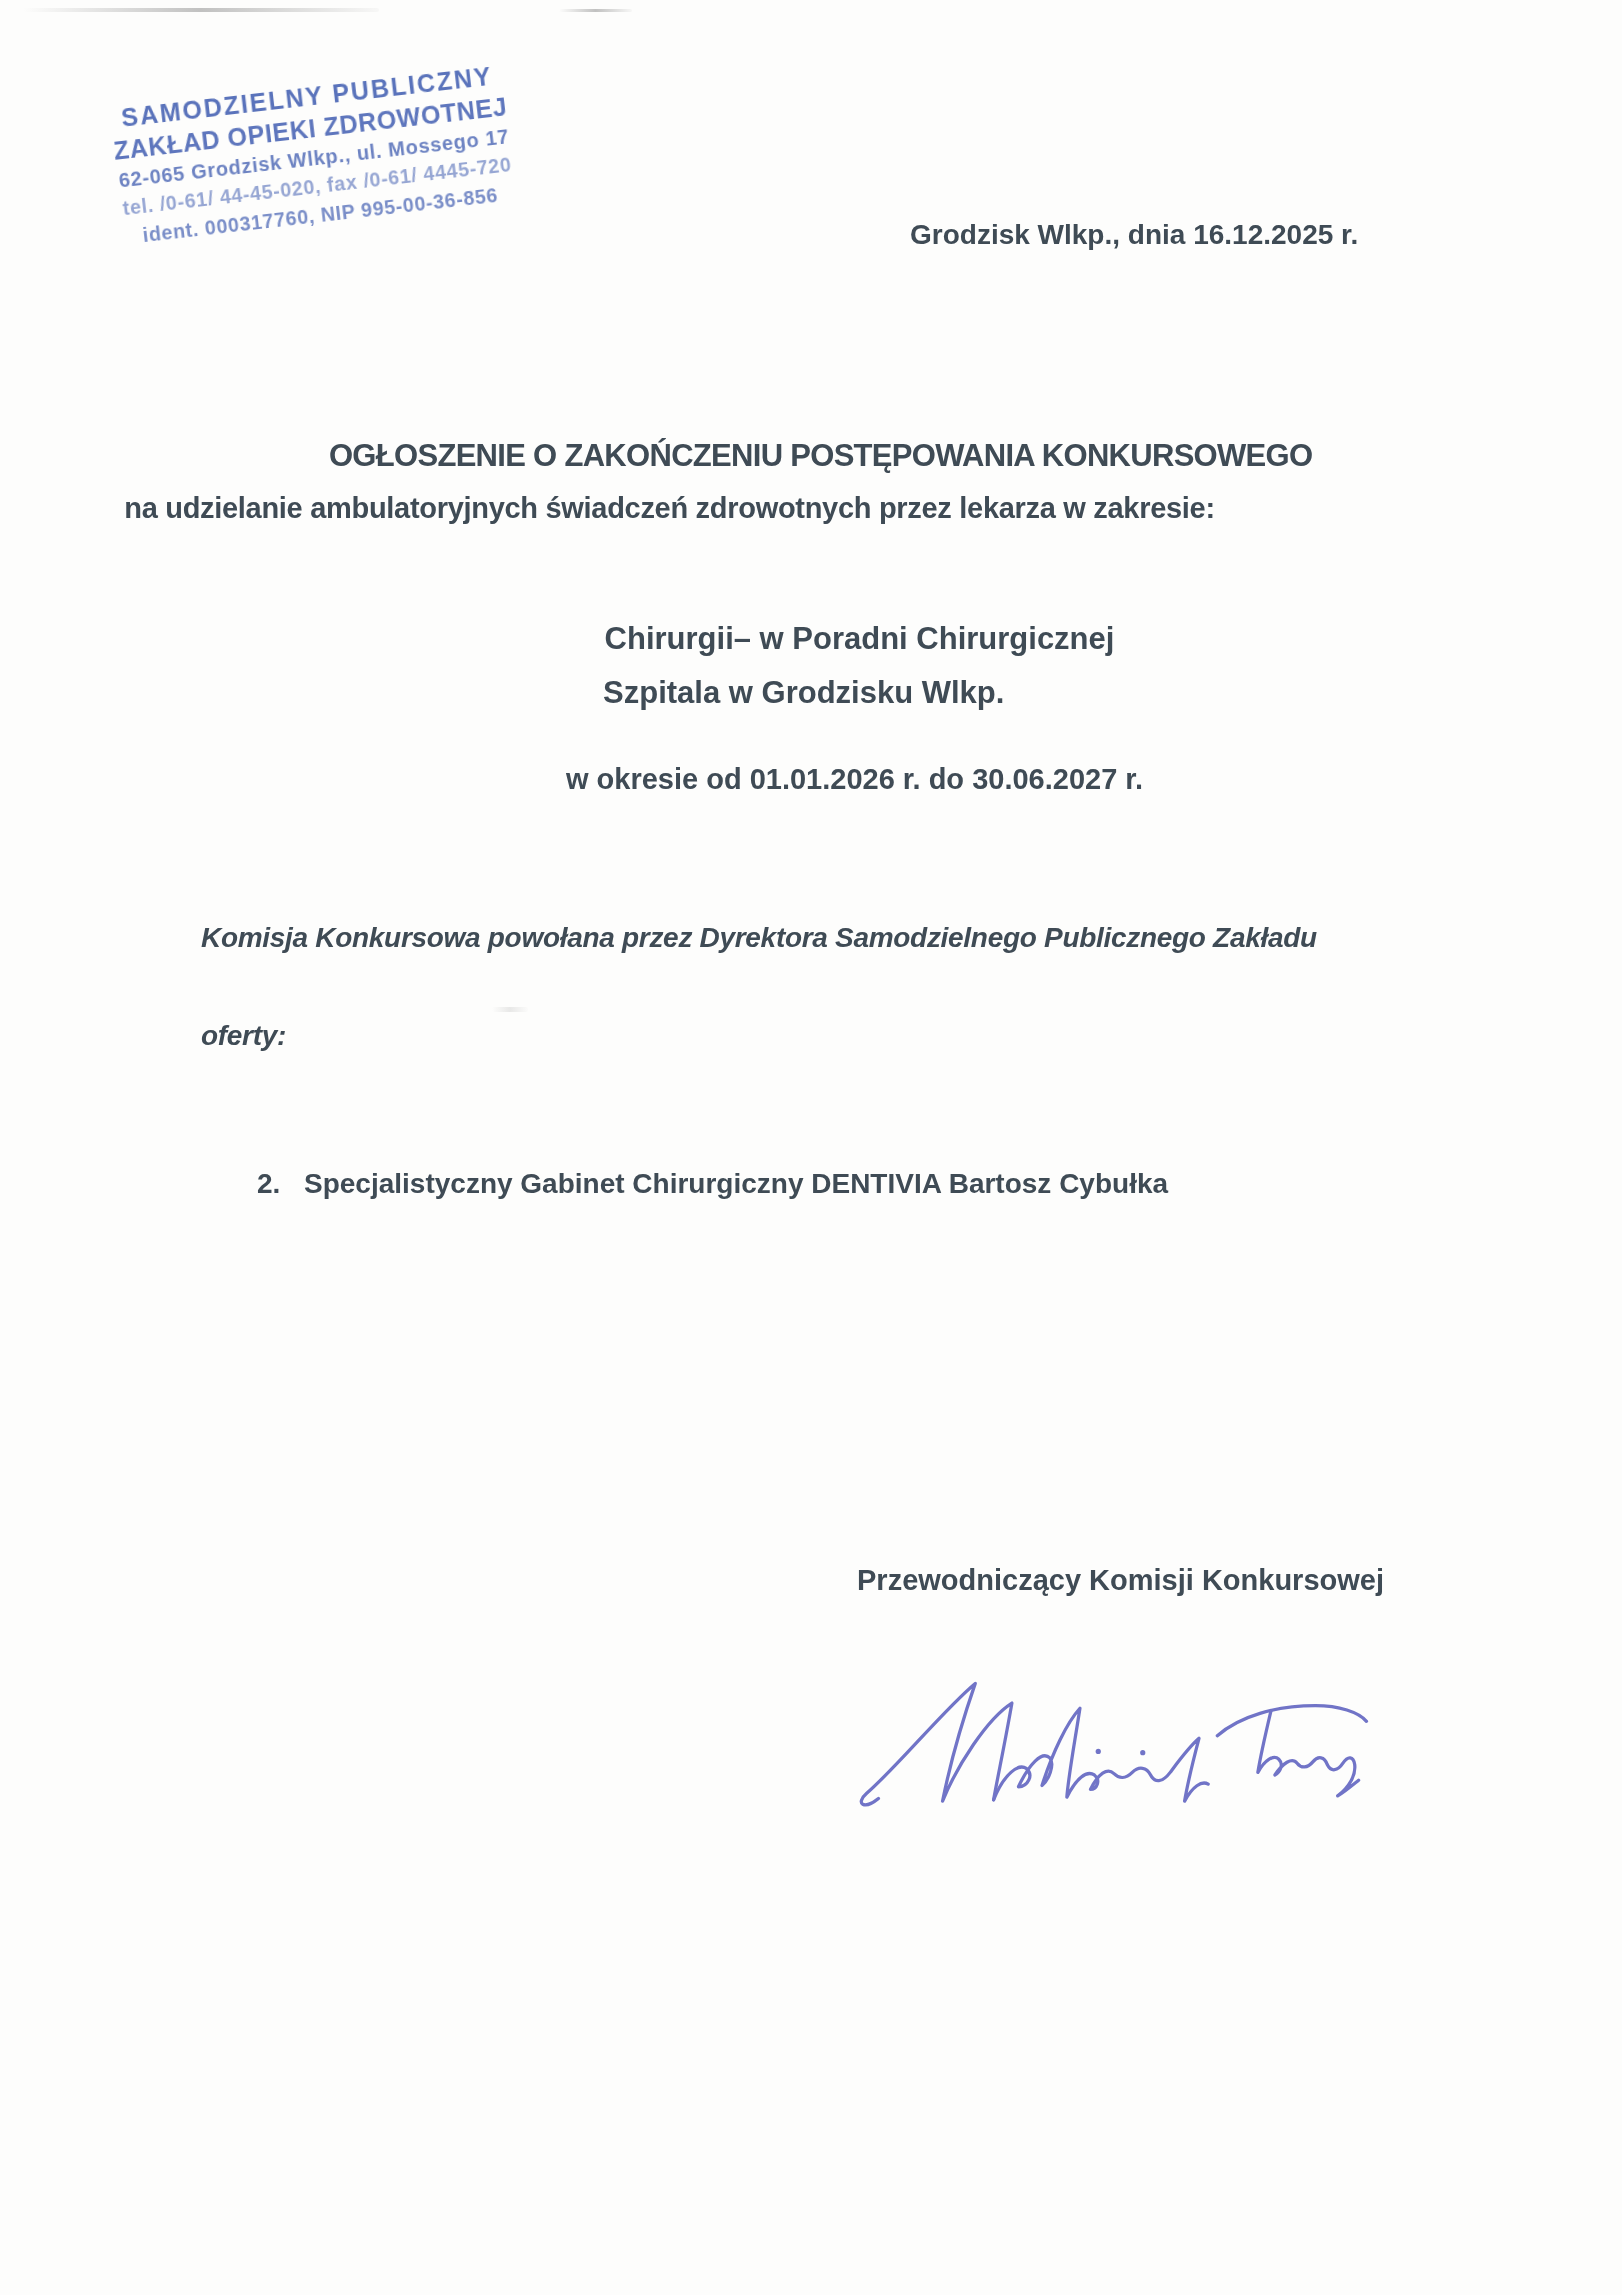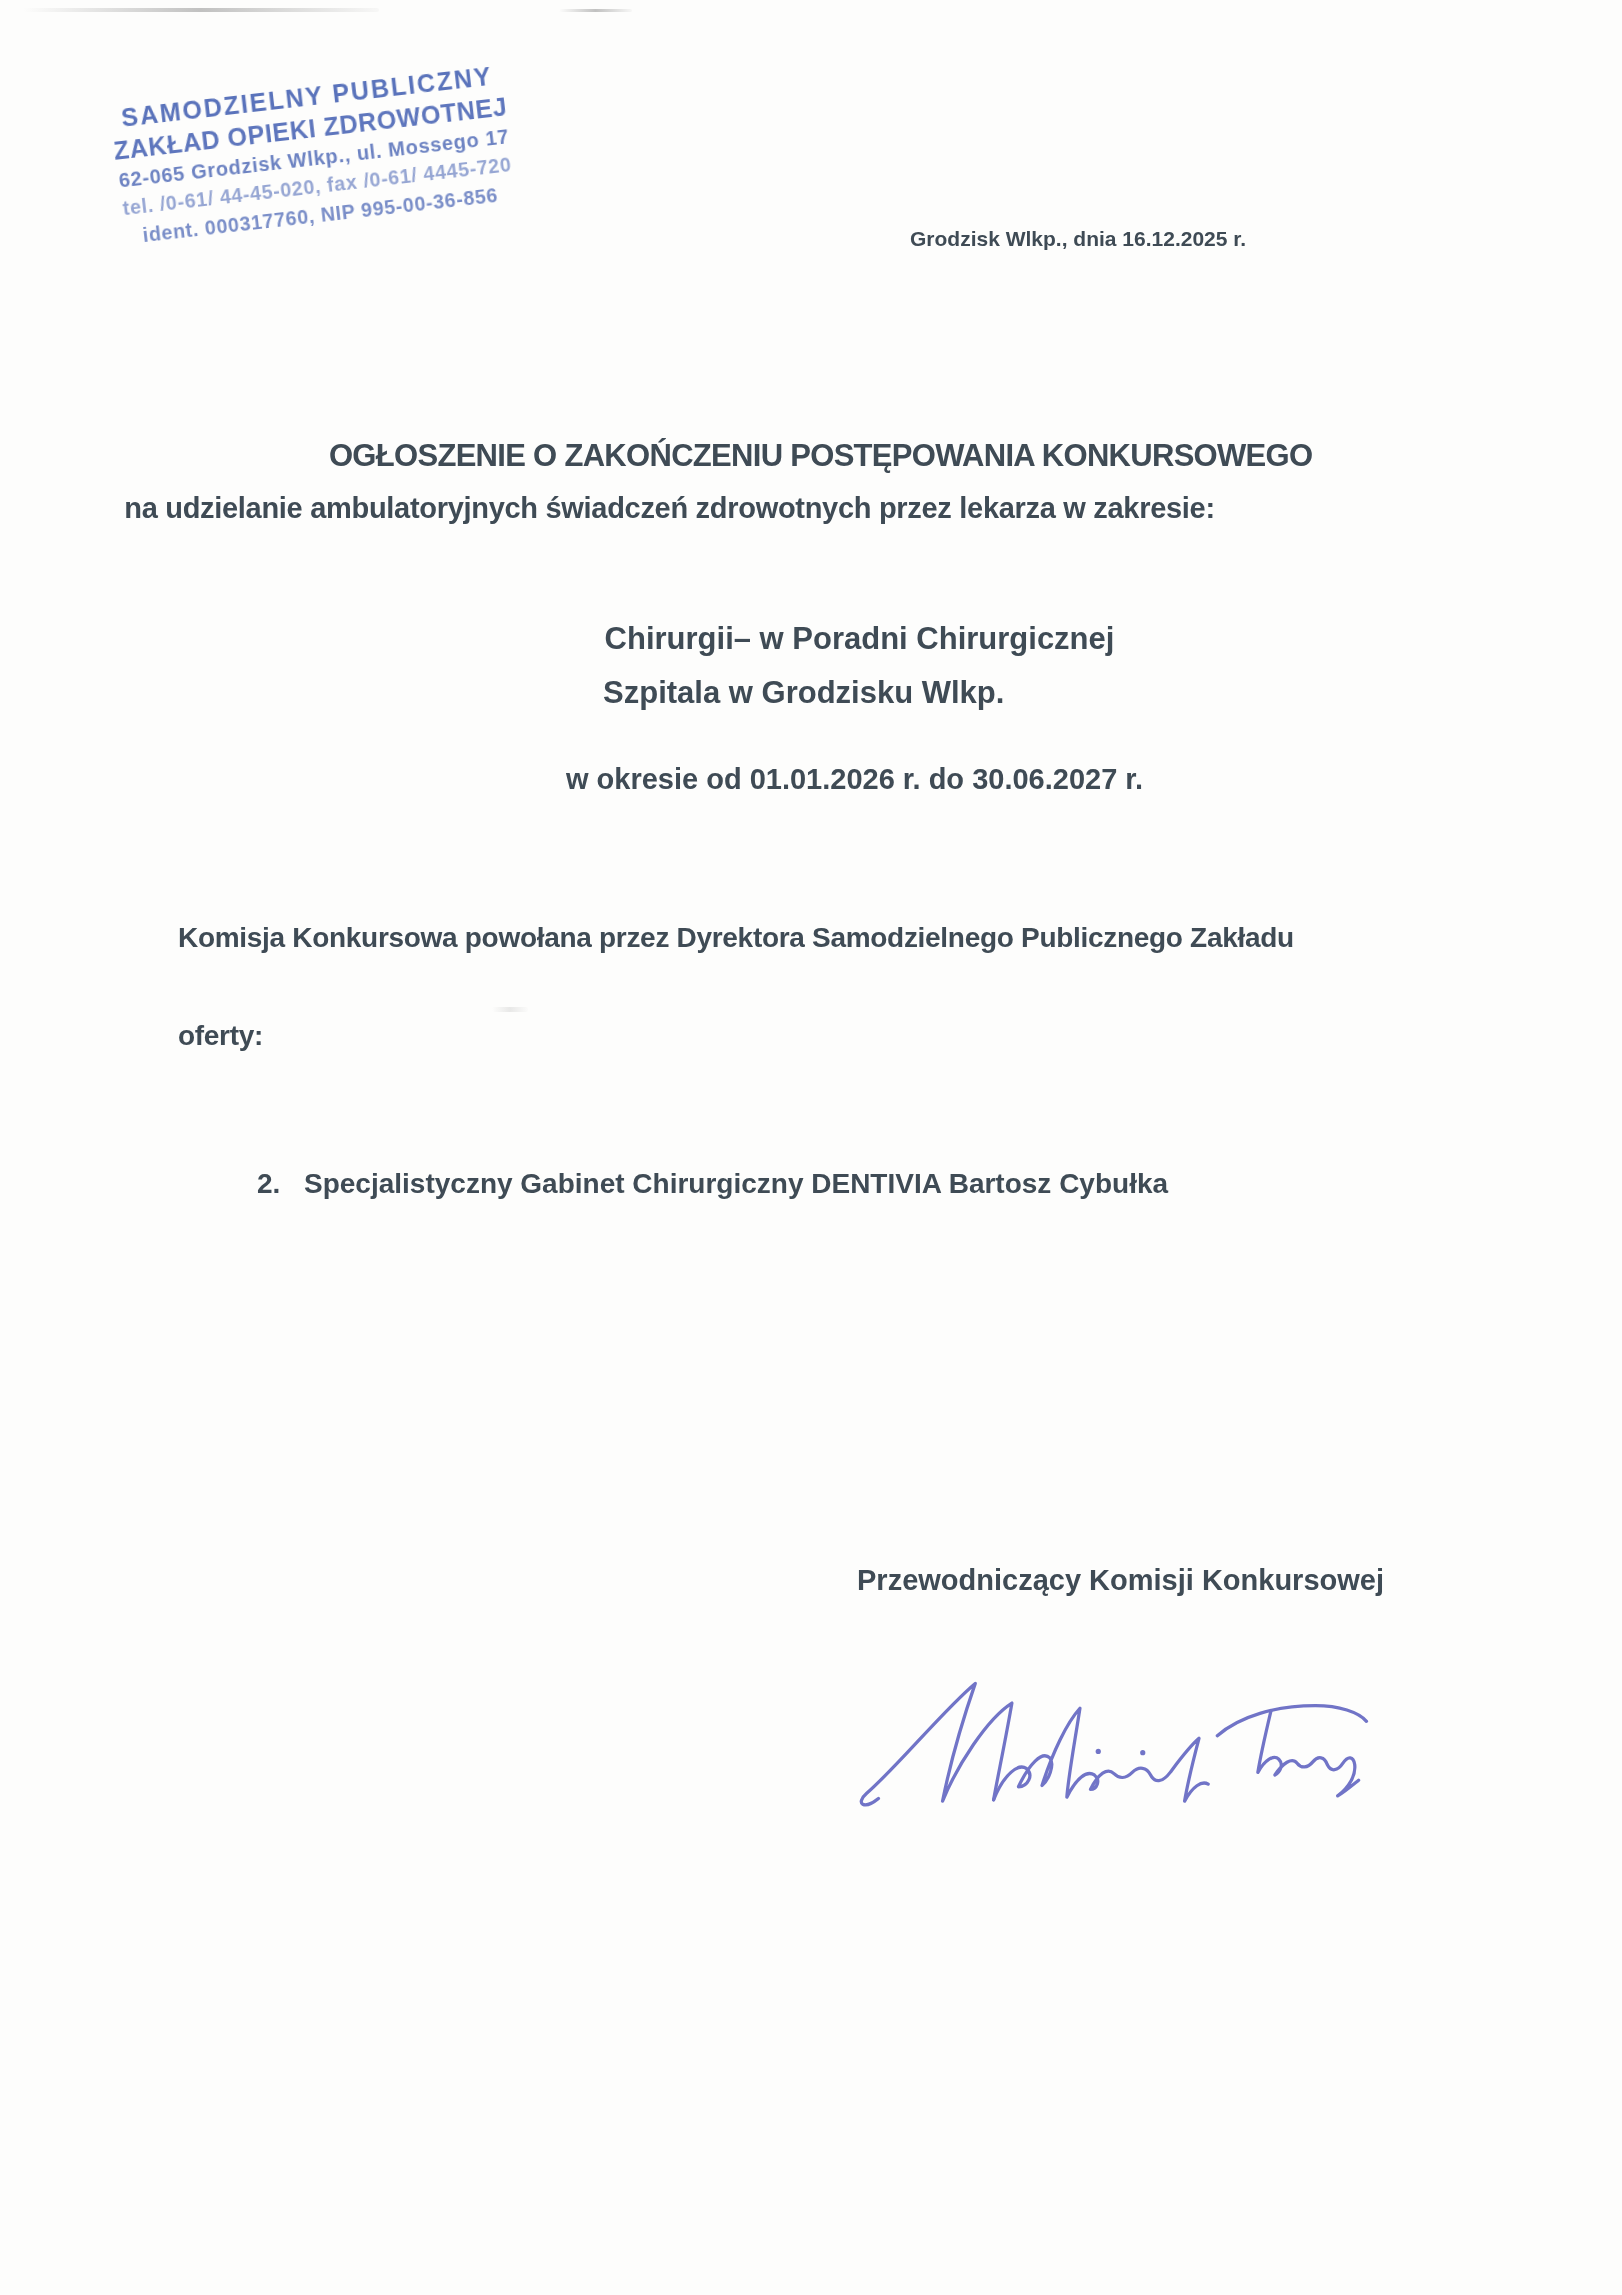--- a/index.html
+++ b/index.html
@@ -21,27 +21,27 @@
     transform:rotate(-6.5deg);transform-origin:left top;
     color:#4d68b6;text-align:center;
     filter:blur(0.4px);
   }
   .stamp .s1{font-size:25px;letter-spacing:2px;line-height:33px;opacity:.92;}
   .stamp .s2{font-size:25px;letter-spacing:0.7px;line-height:31px;opacity:.9;}
   .stamp .s3{font-size:20px;letter-spacing:0.7px;line-height:29px;opacity:.82;}
   .stamp .s4{font-size:19.6px;letter-spacing:0.7px;line-height:27.5px;opacity:.58;}
   .stamp .s5{font-size:19.6px;letter-spacing:0.7px;line-height:29px;opacity:.74;}
   
-  .date-line{top:227px;left:910px;font-size:21px;}
+  .date-line{top:219px;left:910px;font-size:28px;}
   .doc-title{top:438px;left:9.2px;width:1623px;text-align:center;font-size:31px;letter-spacing:-0.7px;}
   .doc-subtitle{top:492px;left:0;width:1339px;text-align:center;font-size:29px;letter-spacing:-0.3px;}
   .subject-1{top:621px;left:48px;width:1623px;text-align:center;font-size:31px;}
   .subject-2{top:675px;left:-7.8px;width:1623px;text-align:center;font-size:31px;}
   .period-line{top:763px;left:43px;width:1623px;text-align:center;font-size:29px;}
-  .body-line{left:178px;font-size:28px;letter-spacing:-0.3px;}
+  .body-line{left:201px;font-size:28px;letter-spacing:-0.3px;font-style:italic;}
   .bl1{top:922px;} .bl2{top:971px;} .bl3{top:1020px;}
   .offer{left:239px;font-size:28px;}
   .offer .num{display:inline-block;width:47px;}
   .of1{top:1120px;} .of2{top:1168px;margin-left:18px;}
   .sig-role{top:1564px;left:619px;width:1003px;text-align:center;font-size:29px;}
   .sig-name{top:1634px;left:619px;width:1003px;text-align:center;font-size:29px;}
   .sig-svg{position:absolute;left:847px;top:1669px;}
 </style>
 </head>
 <body>

